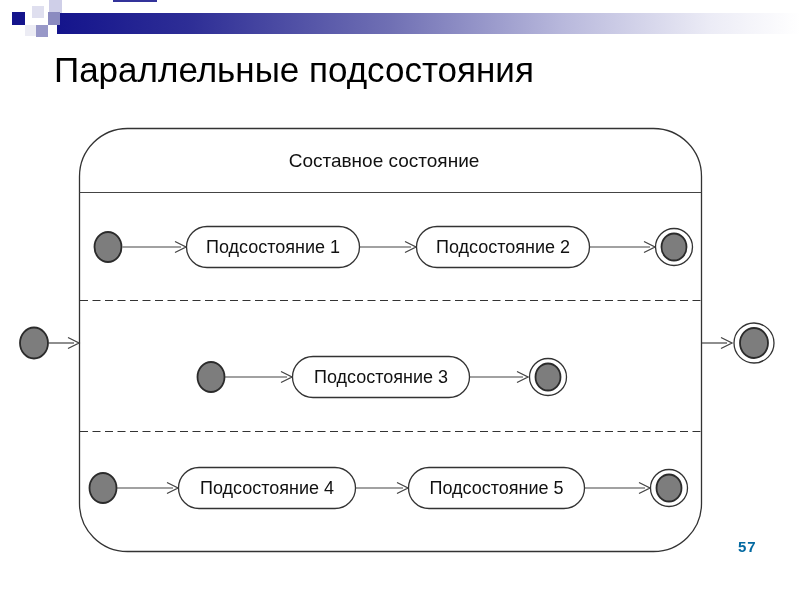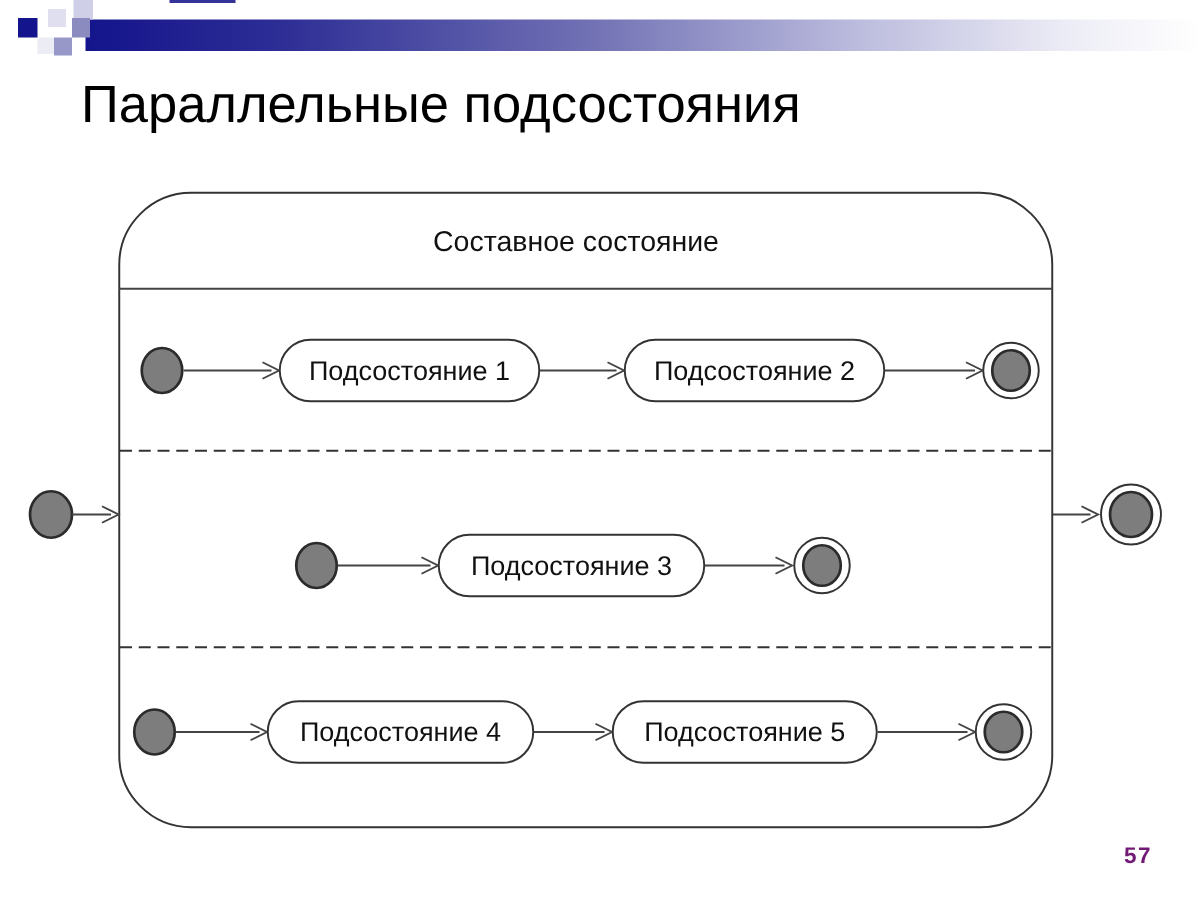--- a/index.html
+++ b/index.html
@@ -1,18 +1,18 @@
 <!DOCTYPE html>
 <html><head>
 <meta charset="utf-8">
 <style>
   html,body { margin:0; padding:0; }
   body { width:800px; height:600px; background:#ffffff; overflow:hidden;
          font-family:"Liberation Sans","DejaVu Sans",sans-serif; }
-  #slide { position:relative; width:800px; height:600px; background:#fff;text-align:right; }
+  #slide { position:relative; width:800px; height:600px; background:#fff; }
 
   
   .gradient-bar { position:absolute; left:57px; top:13px; width:743px; height:21px;
     background:linear-gradient(90deg,#14148c 0%,#2e2e96 18%,#7070b4 45%,#b8b8dc 68%,#ececf6 88%,#ffffff 100%); }
   .decor-sq { position:absolute; }
   .sq-navy   { left:12px; top:12px; width:13px; height:13px; background:#14148c; }
   .sq-pale1  { left:32px; top:6px;  width:12px; height:12px; background:#dfdfef; }
   .sq-pale2  { left:49px; top:0px;  width:13px; height:13px; background:#cfcfe8; }
   .sq-mid    { left:36px; top:25px; width:12px; height:12px; background:#9898c8; }
   .sq-pale3  { left:25px; top:25px; width:11px; height:11px; background:#ececf4; }
@@ -28,22 +28,22 @@
   .shape   { fill:#ffffff; stroke:#333333; stroke-width:1.3; }
   .divider { fill:none; stroke:#333333; stroke-width:1.2; stroke-dasharray:8 4.5; }
   .conn    { stroke:#444444; stroke-width:1.2; }
   .head    { fill:none; stroke:#444444; stroke-width:1.3; }
   .dot     { fill:#7d7d7d; stroke:#2b2b2b; stroke-width:1.8; }
   .ring    { fill:#ffffff; stroke:#333333; stroke-width:1.3; }
   .label   { font-family:"Liberation Sans","DejaVu Sans",sans-serif; font-size:18px; fill:#111111; text-anchor:middle; }
   .title-label { font-size:19px; }
 
   
-  .page-number { position:absolute; left:738px; top:562px; width:30px;
-    font-size:15px; font-weight:700; color:#701a75; letter-spacing:1px; }
+  .page-number { position:absolute; left:738px; top:538px; width:30px;
+    font-size:15px; font-weight:700; color:#0369a1; letter-spacing:1px; }
 </style>
 </head>
 <body>
 
 <div id="slide">
 
   <div class="gradient-bar"></div>
   <div class="decor-sq sq-pale2"></div>
   <div class="decor-sq sq-pale1"></div>
   <div class="decor-sq sq-mid2"></div>

